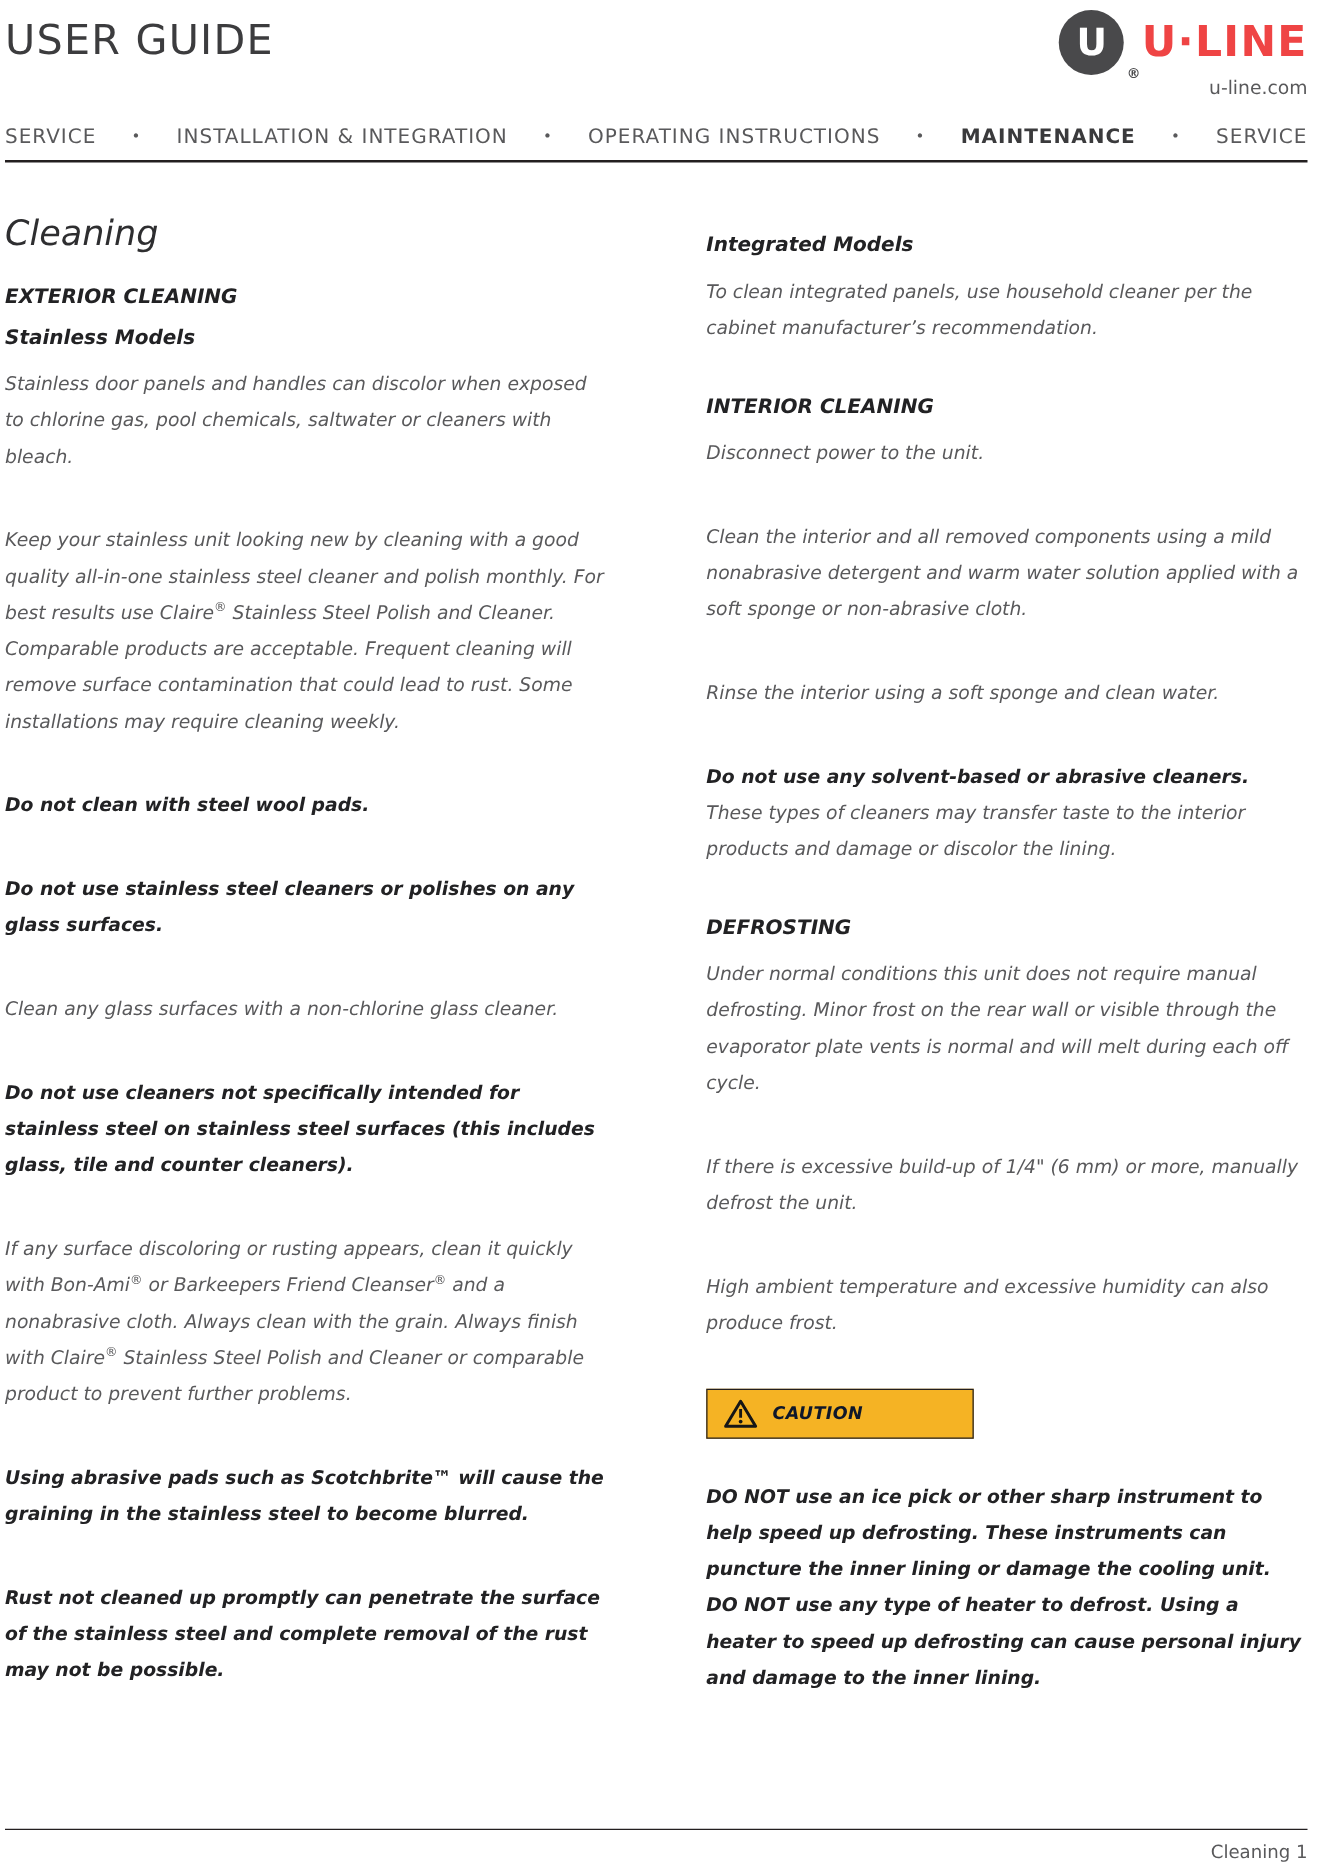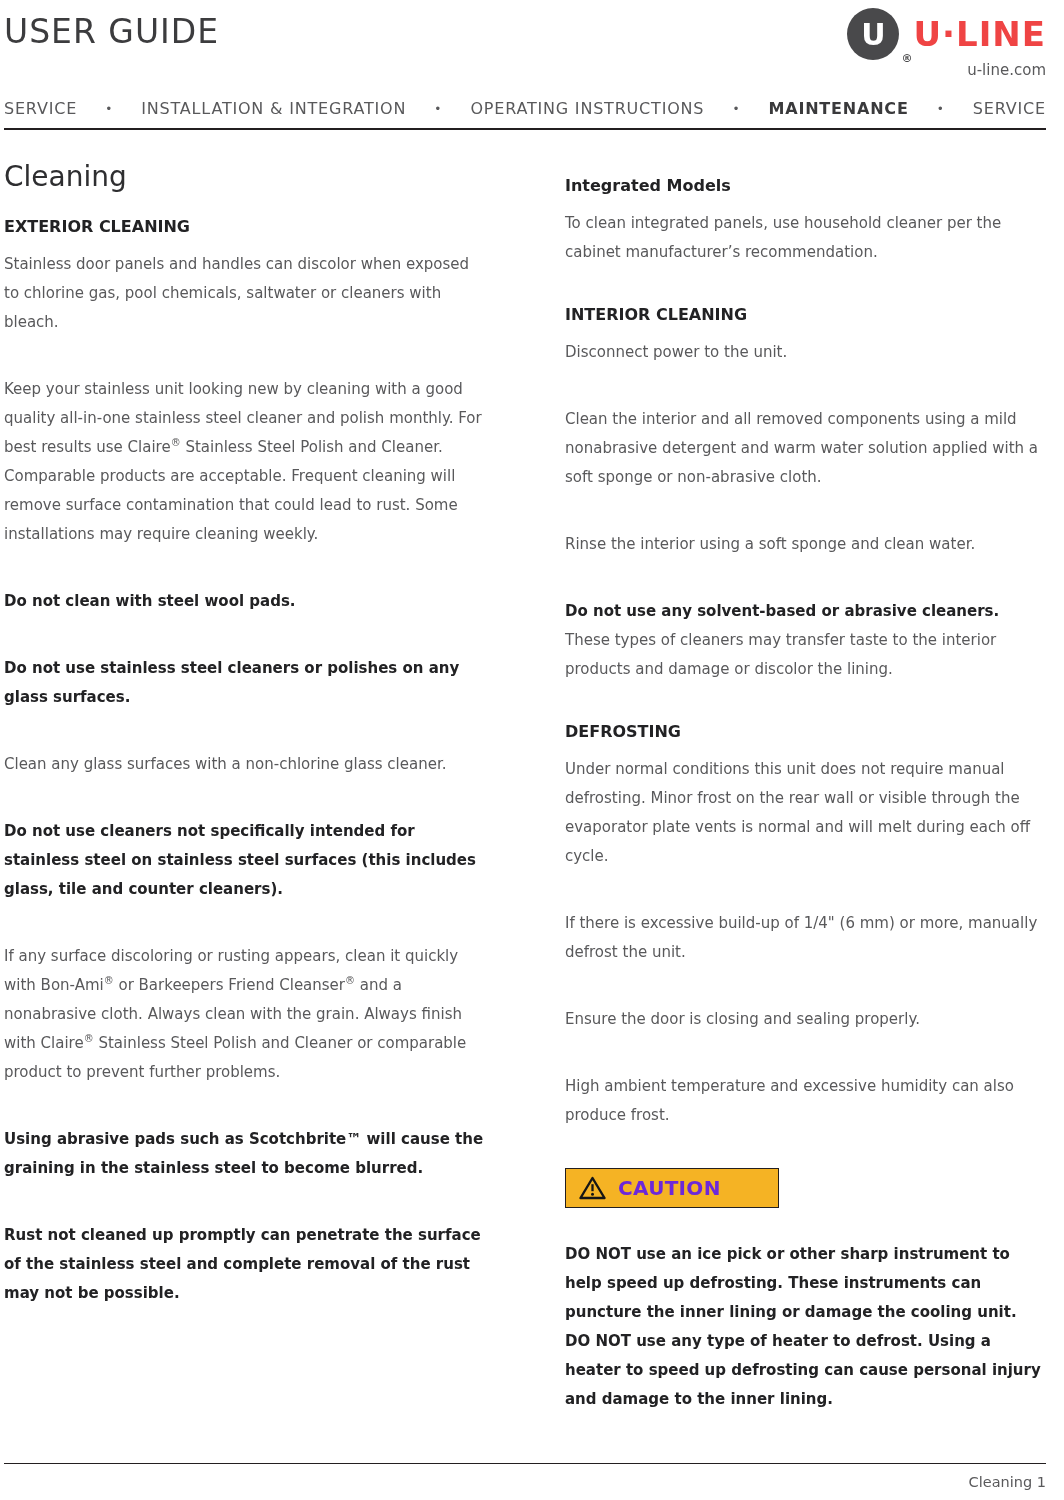--- a/index.html
+++ b/index.html
@@ -28,36 +28,36 @@
   .logo-wordmark { font-size: 34px; font-weight: 700; color: #ef4444; letter-spacing: 1px; }
   .logo-site { font-size: 15px; color: #59595b; margin-top: 1px; }
   .nav {
     display: flex; justify-content: space-between; align-items: center;
     margin-top: 20px; font-size: 16px; letter-spacing: 0.8px; color: #59595b;
   }
   .nav-item.active { font-weight: 700; color: #3a3a3c; }
   .nav-sep { font-size: 12px; color: #59595b; }
   .rule-top { border: none; border-top: 2px solid #231f20; margin-top: 10px; }
   
-  main { display: flex; gap: 80px; padding-top: 30px; flex: 1; overflow: hidden; }
+  main { display: flex; gap: 80px; padding-top: 40px; flex: 1; overflow: hidden; font-style: italic; }
   .column { flex: 1; min-width: 0; }
   .page-title { font-size: 28px; font-weight: 400; color: #2e2e30; margin-bottom: 24px; }
   .heading { font-size: 16px; font-weight: 700; color: #222224; margin: 6px 0 14px; }
   .heading.first { margin-top: 16px; }
   .column p { font-size: 15px; line-height: 29px; margin-bottom: 38px; }
   .column p.bold { font-weight: 700; color: #222224; }
   sup { font-size: 10px; line-height: 0; }
   
   .caution-box {
     display: flex; align-items: center; gap: 12px;
     width: 214px; height: 40px; padding: 0 13px;
     background: #F5B324; border: 1px solid #231f20;
     margin: 2px 0 32px;
   }
-  .caution-label { font-size: 20px; font-weight: 700; color: #6d28d9; letter-spacing: 0.3px; }
+  .caution-label { font-size: 14px; font-weight: 700; color: #0f172a; letter-spacing: 0.3px; }
   .warning-icon { display: flex; }
   
   .rule-bottom { border: none; border-top: 1px solid #231f20; }
   .footer-text { text-align: right; font-size: 14.5px; color: #59595b; padding-top: 10px; }
 </style>
 </head>
 <body>
 
 <header>
   <div class="header-top">
@@ -84,20 +84,21 @@
     <span class="nav-sep">•</span>
     <span class="nav-item">SERVICE</span>
   </nav>
   <hr class="rule-top">
 </header>
 
 <main>
   <section class="column">
     <h1 class="page-title">Cleaning</h1>
     <h2 class="heading">EXTERIOR CLEANING</h2>
+    <h3 class="heading">Stainless Models</h3>
     <p>Stainless door panels and handles can discolor when exposed to chlorine gas, pool chemicals, saltwater or cleaners with bleach.</p>
     <p><span>Keep your stainless unit looking new by cleaning with a good quality all-in-one stainless steel cleaner and polish monthly. For best results use Claire</span><sup>®</sup><span> Stainless Steel Polish and Cleaner. Comparable products are acceptable. Frequent cleaning will remove surface contamination that could lead to rust. Some installations may require cleaning weekly.</span></p>
     <p class="bold">Do not clean with steel wool pads.</p>
     <p class="bold">Do not use stainless steel cleaners or polishes on any glass surfaces.</p>
     <p>Clean any glass surfaces with a non-chlorine glass cleaner.</p>
     <p class="bold">Do not use cleaners not specifically intended for stainless steel on stainless steel surfaces (this includes glass, tile and counter cleaners).</p>
     <p><span>If any surface discoloring or rusting appears, clean it quickly with Bon-Ami</span><sup>®</sup><span> or Barkeepers Friend Cleanser</span><sup>®</sup><span> and a nonabrasive cloth. Always clean with the grain. Always finish with Claire</span><sup>®</sup><span> Stainless Steel Polish and Cleaner or comparable product to prevent further problems.</span></p>
     <p class="bold">Using abrasive pads such as Scotchbrite™ will cause the graining in the stainless steel to become blurred.</p>
     <p class="bold">Rust not cleaned up promptly can penetrate the surface of the stainless steel and complete removal of the rust may not be possible.</p>
   </section>
@@ -106,21 +107,20 @@
     <h3 class="heading first">Integrated Models</h3>
     <p>To clean integrated panels, use household cleaner per the cabinet manufacturer’s recommendation.</p>
     <h2 class="heading">INTERIOR CLEANING</h2>
     <p>Disconnect power to the unit.</p>
     <p>Clean the interior and all removed components using a mild nonabrasive detergent and warm water solution applied with a soft sponge or non-abrasive cloth.</p>
     <p>Rinse the interior using a soft sponge and clean water.</p>
     <p><span style="font-weight: 700; color: rgb(34, 34, 36);">Do not use any solvent-based or abrasive cleaners.</span><span> These types of cleaners may transfer taste to the interior products and damage or discolor the lining.</span></p>
     <h2 class="heading">DEFROSTING</h2>
     <p>Under normal conditions this unit does not require manual defrosting. Minor frost on the rear wall or visible through the evaporator plate vents is normal and will melt during each off cycle.</p>
     <p>If there is excessive build-up of 1/4" (6 mm) or more, manually defrost the unit.</p>
-    <p>Ensure the door is closing and sealing properly.</p>
     <p>High ambient temperature and excessive humidity can also produce frost.</p>
 
     <div class="caution-box">
       <span class="warning-icon">
         <svg width="27" height="24" viewBox="0 0 27 24" aria-hidden="true">
           <path d="M13.5 2 L25.5 22 H1.5 Z" fill="none" stroke="#161616" stroke-width="2.4" stroke-linejoin="round"></path>
           <rect x="12.35" y="8.2" width="2.3" height="7" fill="#161616"></rect>
           <circle cx="13.5" cy="18.2" r="1.5" fill="#161616"></circle>
         </svg>
       </span>

